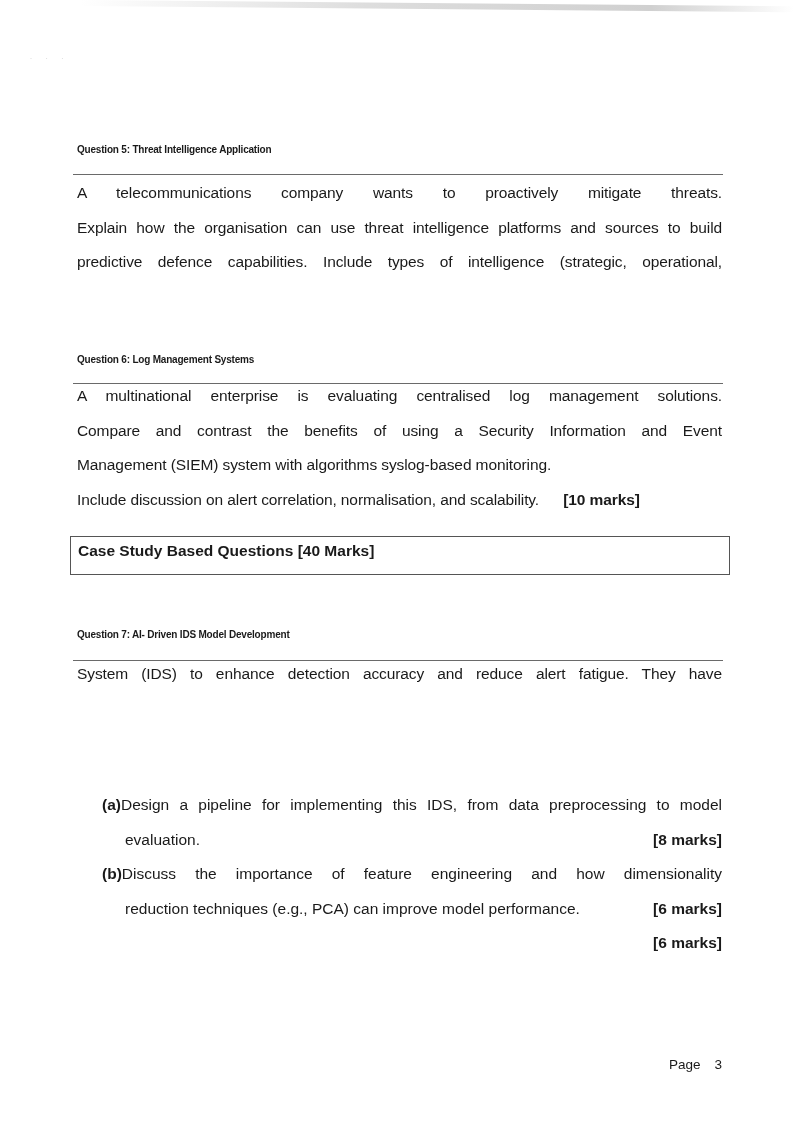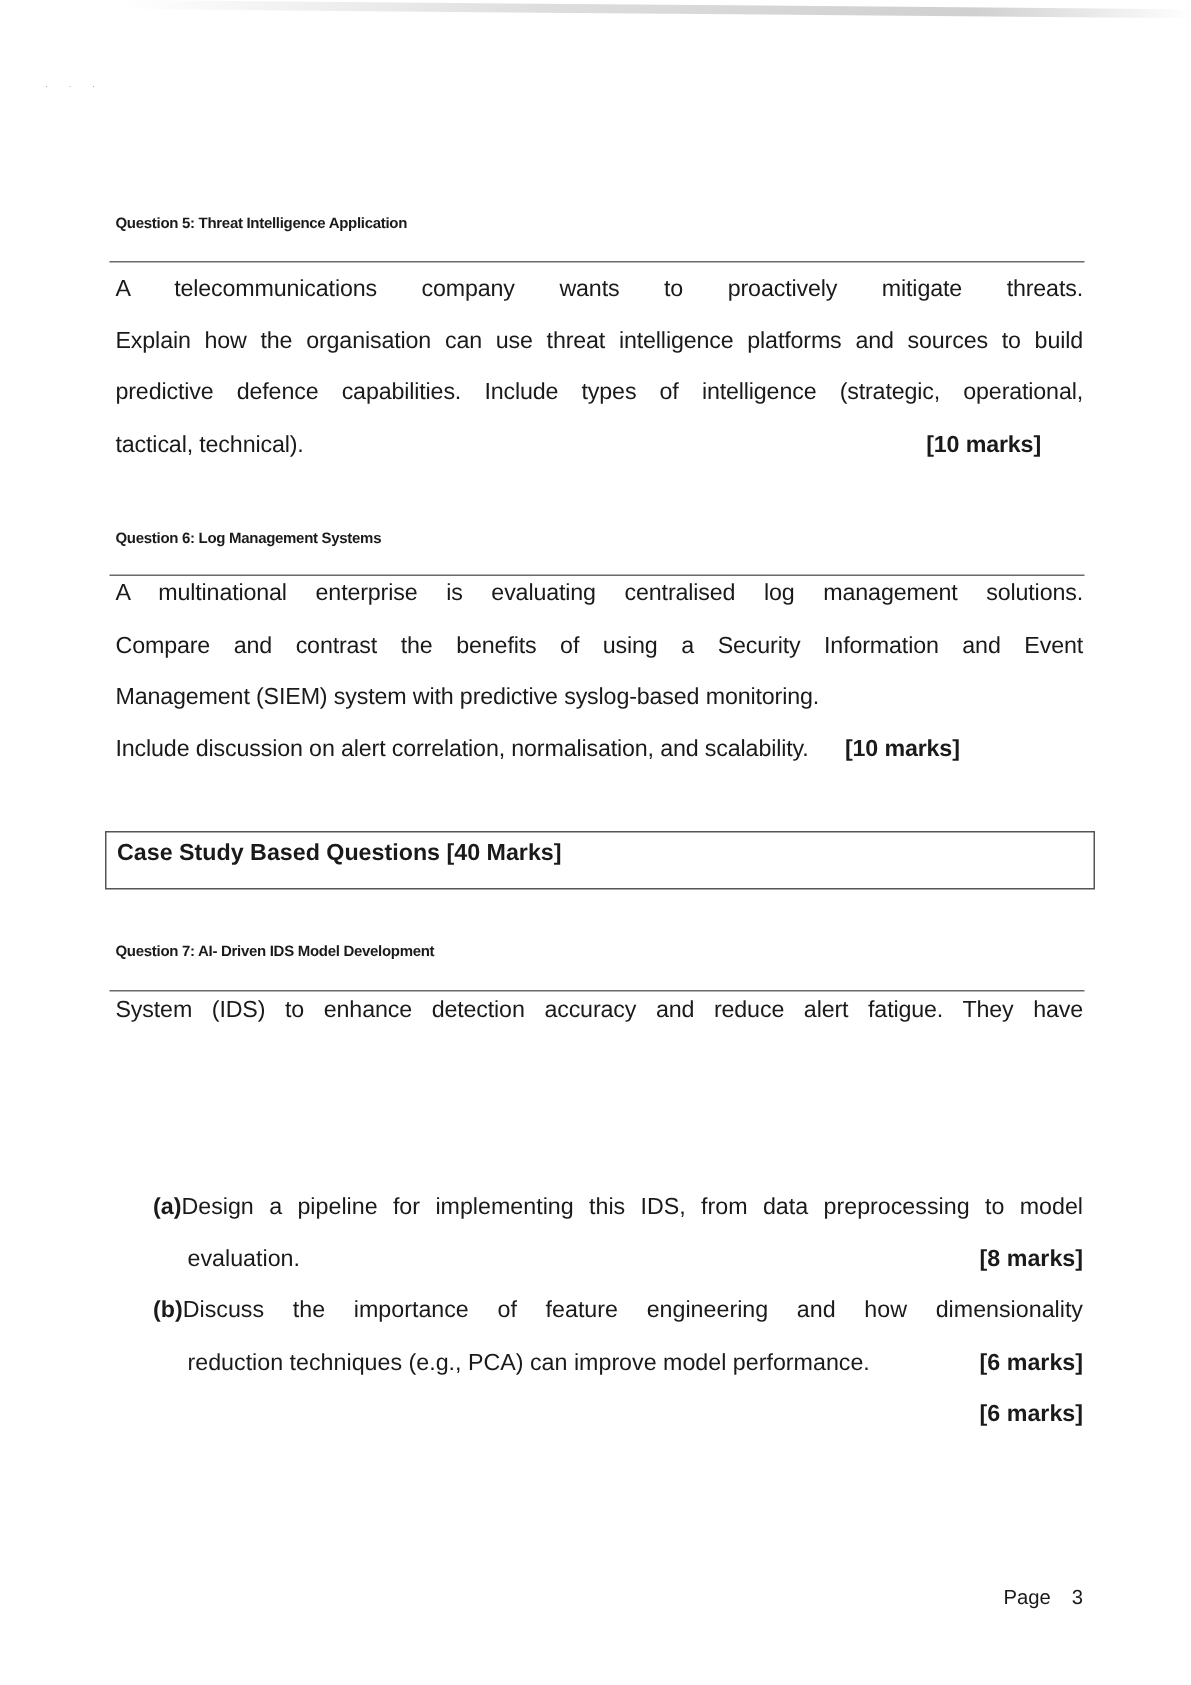--- a/index.html
+++ b/index.html
@@ -9,52 +9,48 @@
               background: linear-gradient(to right, rgba(0,0,0,0) 0%, rgba(120,120,120,0.25) 40%, rgba(120,120,120,0.35) 80%, rgba(0,0,0,0) 100%);
               transform: rotate(0.5deg); transform-origin: left top; }
   .specks { position: absolute; left: 30px; top: 55px; font-size: 6px; color: #999; letter-spacing: 6px; }
   .qhead { position: absolute; left: 77px; font-weight: bold; font-size: 10px; letter-spacing: -0.2px; }
   .rule { position: absolute; left: 73px; width: 650px; height: 1px; background: #6a6a6a; }
   .para { position: absolute; left: 77px; width: 645px; font-size: 15.5px; line-height: 34.5px; letter-spacing: -0.1px; }
   .jline { display: block; text-align: justify; text-align-last: justify; white-space: nowrap; }
   .line { display: block; white-space: nowrap; }
   .marks { font-weight: bold; }
   .right { float: right; }
-  .box { position: absolute; left: 70px; top: 554px; width: 658px; height: 37px; border: 1.5px solid #555; }
+  .box { position: absolute; left: 70px; top: 536px; width: 658px; height: 37px; border: 1.5px solid #555; }
   .box span { position: absolute; left: 7px; top: 5px; font-weight: bold; font-size: 15.5px; }
   .subq { position: absolute; left: 102px; width: 620px; font-size: 15.5px; line-height: 34.5px; }
   .subq .lbl { font-weight: bold; }
   .subq .indent { display: block; padding-left: 23px; white-space: nowrap; }
   .page-num { position: absolute; left: 669px; top: 1057px; font-size: 13.5px; }
   .page-num .n { margin-left: 14px; }
 </style>
 </head>
 <body>
 
 <div class="scan-top"></div>
 <div class="specks">· · ·</div>
 
 <div class="qhead" style="top:144px;">Question 5: Threat Intelligence Application</div>
 <div class="rule" style="top:174px;"></div>
 <div class="para" style="top:176px;">
   <span class="jline">A telecommunications company wants to proactively mitigate threats.</span>
   <span class="jline">Explain how the organisation can use threat intelligence platforms and sources to build</span>
   <span class="jline">predictive defence capabilities. Include types of intelligence (strategic, operational,</span>
-  <span class="line">
-    <span>tactical, technical).</span>
-    <span class="marks right" style="margin-right:28px;">[10 marks]</span>
-  </span>
 </div>
 
 <div class="qhead" style="top:354px;">Question 6: Log Management Systems</div>
 <div class="rule" style="top:383px;"></div>
 <div class="para" style="top:379px;">
   <span class="jline">A multinational enterprise is evaluating centralised log management solutions.</span>
   <span class="jline">Compare and contrast the benefits of using a Security Information and Event</span>
-  <span class="line">Management (SIEM) system with predictive syslog-based monitoring.</span>
+  <span class="line">Management (SIEM) system with algorithms syslog-based monitoring.</span>
   <span class="line">
     <span>Include discussion on alert correlation, normalisation, and scalability.</span>
     <span class="marks" style="margin-left:20px;">[10 marks]</span>
   </span>
 </div>
 
 <div class="box">
   <span>Case Study Based Questions [40 Marks]</span>
 </div>
 

